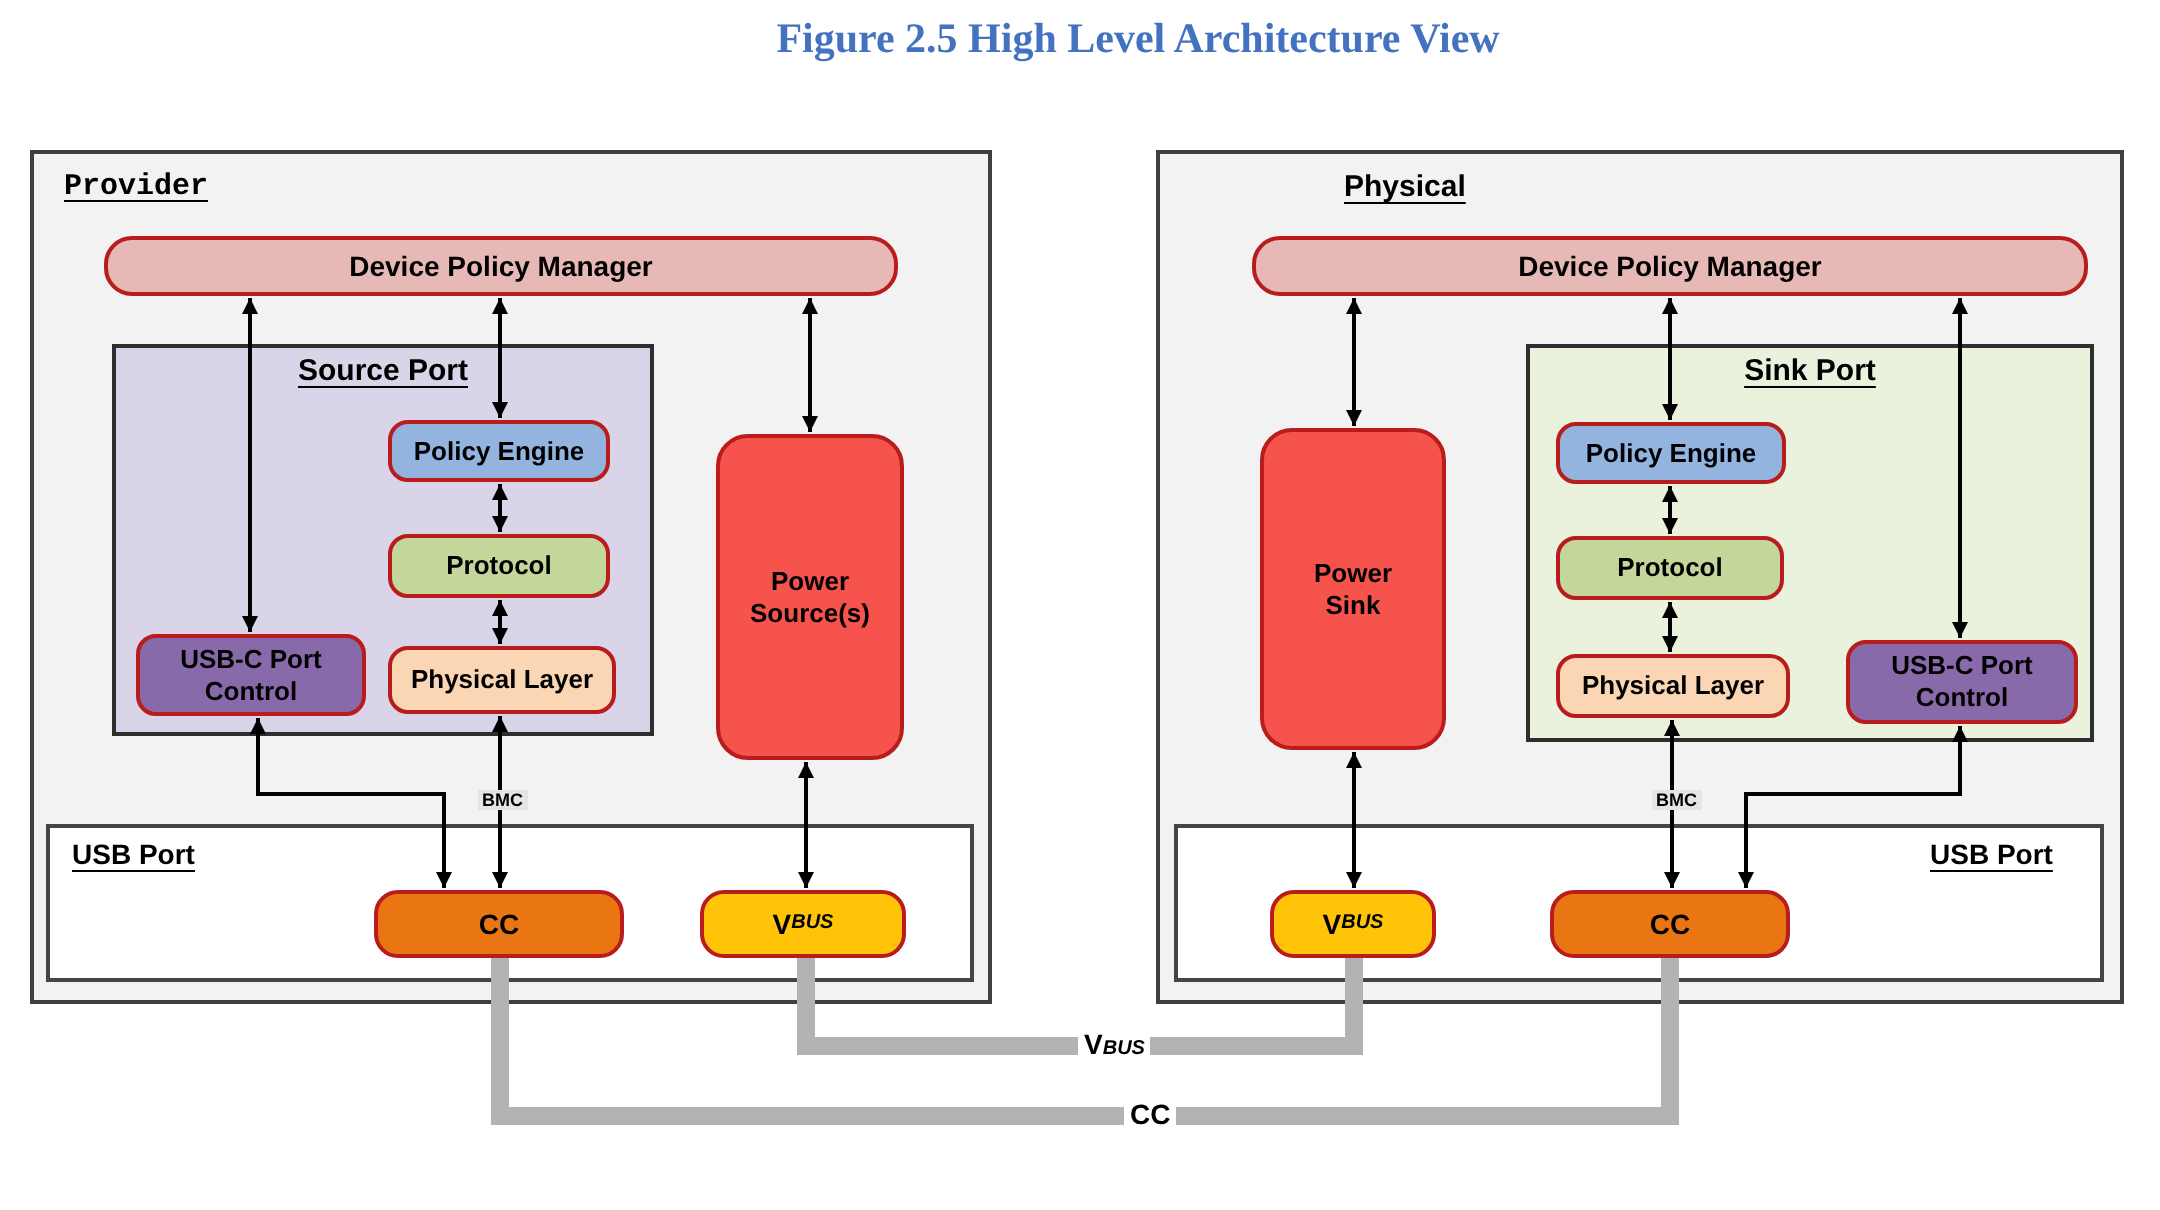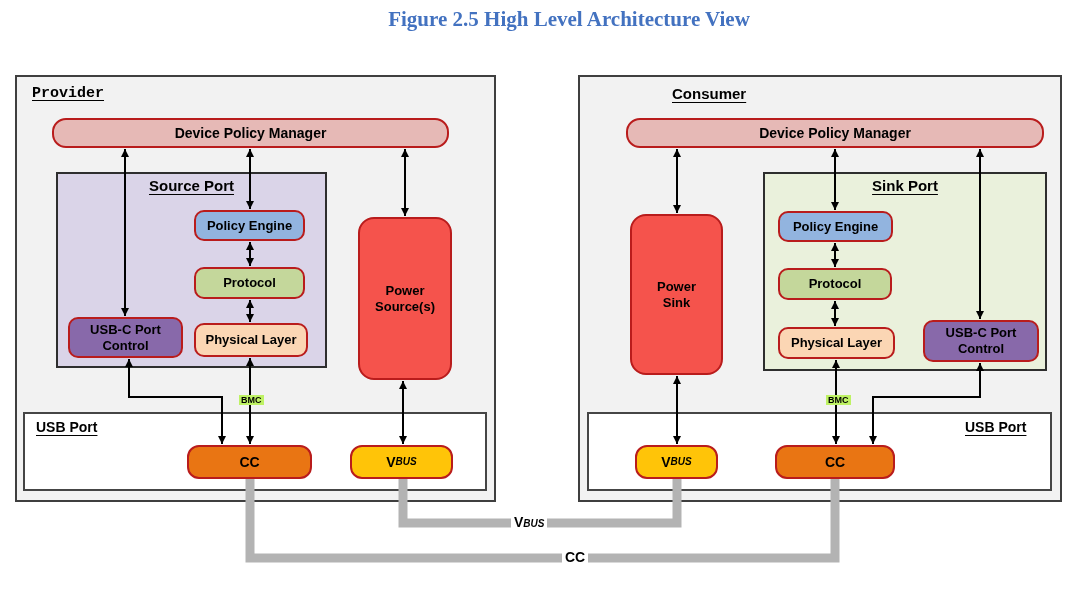--- a/index.html
+++ b/index.html
@@ -8,21 +8,21 @@
   .fig-title{position:absolute;left:0;top:7px;width:1080px;text-align:center;
     font-family:"Liberation Serif",serif;font-weight:bold;font-size:21px;color:#4372C0;margin-left:29px;}
   .panel{position:absolute;background:#F2F2F2;border:2px solid #3f3f3f;}
   .subpanel{position:absolute;border:2px solid #2e2e2e;}
   .seclabel{position:absolute;font-weight:bold;font-size:15px;color:#000;
     text-decoration:underline;text-underline-offset:3px;}
   .box{position:absolute;display:flex;align-items:center;justify-content:center;
     text-align:center;font-weight:bold;font-size:13px;color:#000;
     border:2px solid #b91c1c;border-radius:10px;line-height:1.2;}
   .wrap{white-space:pre-line;}
-  .bmclabel{position:absolute;font-weight:bold;font-size:9px;color:#000;background:#bef264;padding:0 2px;}
+  .bmclabel{position:absolute;font-weight:bold;font-size:9px;color:#000;background:#e5e5e5;padding:0 2px;}
   .wirelabel{position:absolute;font-weight:bold;font-size:14px;color:#000;background:#fff;padding:0 3px;line-height:15px;}
   .vsub{font-size:10px;font-weight:bold;font-style:italic;}
 
   #provPanel{left:15px;top:75px;width:481px;height:427px;}
   #consPanel{left:578px;top:75px;width:484px;height:427px;}
   #provLabel{left:32px;top:85px;font-family:Liberation Mono, monospace;}
   #consLabel{left:672px;top:85px;}
 
   #provDpm{left:52px;top:118px;width:397px;height:30px;background:#E6B9B6;border-radius:14px;font-size:14px;}
   #consDpm{left:626px;top:118px;width:418px;height:30px;background:#E6B9B6;border-radius:14px;font-size:14px;}
@@ -49,21 +49,21 @@
   #provUsbLabel{left:36px;top:419px;font-size:14px;}
   #consUsbLabel{left:965px;top:419px;font-size:14px;}
 
   #provCc{left:187px;top:445px;width:125px;height:34px;background:#E97513;border-radius:12px;font-size:14px;}
   #provVbus{left:350px;top:445px;width:103px;height:34px;background:#FFC408;border-radius:12px;font-size:14px;}
   #consVbus{left:635px;top:445px;width:83px;height:34px;background:#FFC408;border-radius:12px;font-size:14px;}
   #consCc{left:775px;top:445px;width:120px;height:34px;background:#E97513;border-radius:12px;font-size:14px;}
 
   #provBmc{left:239px;top:395px;}
   #consBmc{left:826px;top:395px;}
-  #vbusWireLabel{left:511px;top:515px;}
+  #vbusWireLabel{left:539px;top:515px;}
   #ccWireLabel{left:562px;top:550px;}
 
   #connectors{position:absolute;left:0;top:0;pointer-events:none;}
 </style>
 </head>
 <body>
 
 <div class="canvas">
 
   <div class="fig-title">Figure 2.5 High Level Architecture View</div>
@@ -71,21 +71,21 @@
   <div class="panel" id="provPanel"></div>
   <div class="panel" id="consPanel"></div>
 
   <div class="subpanel" id="srcPort"></div>
   <div class="subpanel" id="snkPort"></div>
 
   <div class="subpanel" id="provUsbPort"></div>
   <div class="subpanel" id="consUsbPort"></div>
 
   <div class="seclabel" id="provLabel">Provider</div>
-  <div class="seclabel" id="consLabel">Consumer</div>
+  <div class="seclabel" id="consLabel">Physical</div>
   <div class="seclabel" id="snkPortLabel">Sink Port</div>
   <div class="seclabel" id="srcPortLabel">Source Port</div>
   <div class="seclabel" id="provUsbLabel">USB Port</div>
   <div class="seclabel" id="consUsbLabel">USB Port</div>
 
   <div class="box" id="provDpm">Device Policy Manager</div>
   <div class="box" id="provPE">Policy Engine</div>
   <div class="box" id="provProto">Protocol</div>
   <div class="box" id="provPhy">Physical Layer</div>
   <div class="box wrap" id="provUsbc">USB-C Port

